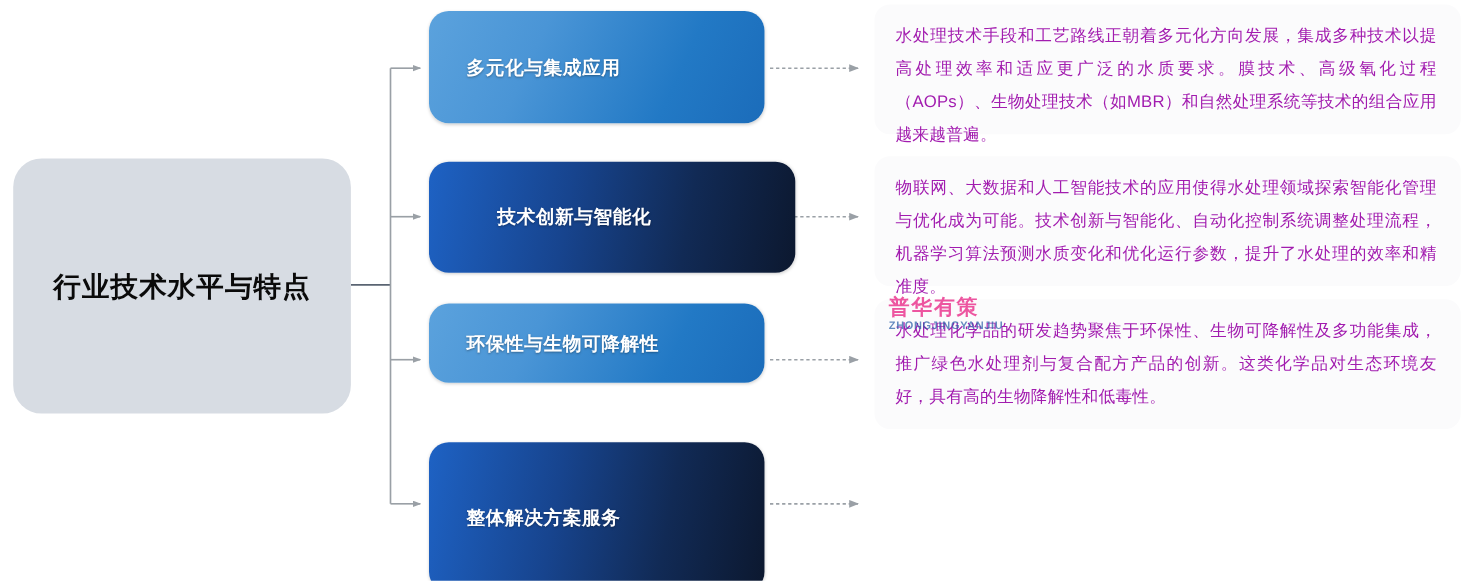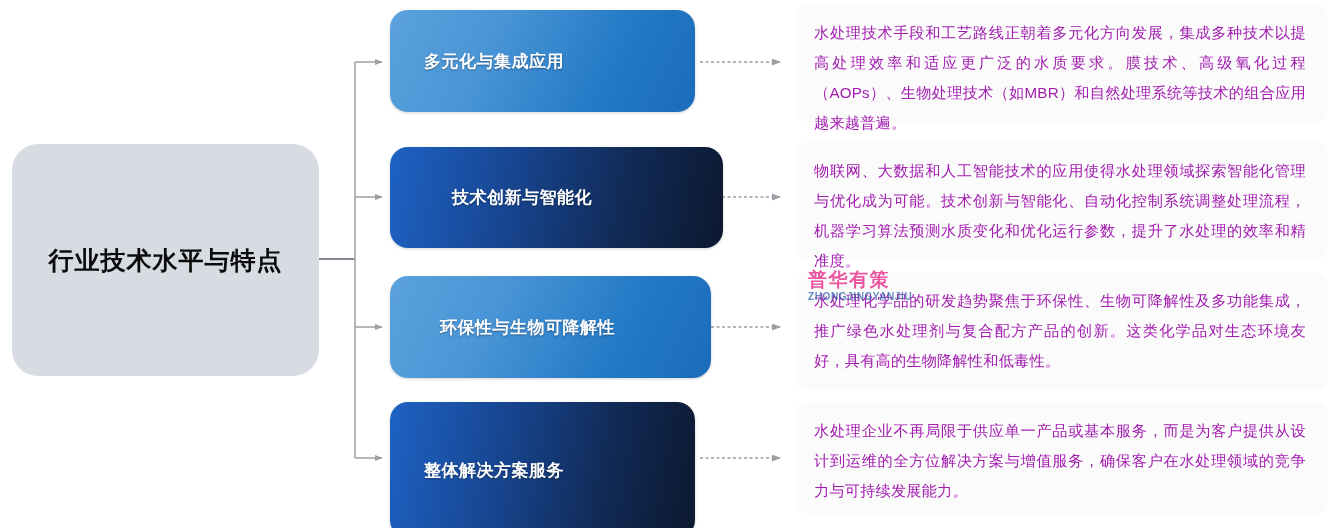--- a/index.html
+++ b/index.html
@@ -78,23 +78,22 @@
     background: linear-gradient(115deg, #5ba2dd 0%, #4a95d6 32%, #2279c5 72%, #1b6cba 100%);
   }
   .branch-1 {
     top: 147px;
     height: 101px;
     background: linear-gradient(100deg, #1e62c4 0%, #17448e 38%, #112a55 70%, #0c182f 100%);
     padding-left: 28px;
   }
   .branch-2 {
     top: 276px;
-    height: 102px;
+    height: 72px;
     background: linear-gradient(115deg, #5ba2dd 0%, #4a95d6 32%, #2279c5 72%, #1b6cba 100%);
-    padding-left: 16px;
   }
   .branch-3 {
     top: 402px;
     height: 136px;
     background: linear-gradient(100deg, #1e62c4 0%, #17448e 38%, #112a55 70%, #0c182f 100%);
   }
 
   
   .desc-panel {
     position: absolute;
@@ -212,22 +211,19 @@
 
   <div class="desc-panel panel-0">
     <div class="desc-text">水处理技术手段和工艺路线正朝着多元化方向发展，集成多种技术以提高处理效率和适应更广泛的水质要求。膜技术、高级氧化过程（AOPs）、生物处理技术（如MBR）和自然处理系统等技术的组合应用越来越普遍。</div>
   </div>
   <div class="desc-panel panel-1">
     <div class="desc-text">物联网、大数据和人工智能技术的应用使得水处理领域探索智能化管理与优化成为可能。技术创新与智能化、自动化控制系统调整处理流程，机器学习算法预测水质变化和优化运行参数，提升了水处理的效率和精准度。</div>
   </div>
   <div class="desc-panel panel-2">
     <div class="desc-text">水处理化学品的研发趋势聚焦于环保性、生物可降解性及多功能集成，推广绿色水处理剂与复合配方产品的创新。这类化学品对生态环境友好，具有高的生物降解性和低毒性。</div>
   </div>
-  <div class="desc-panel panel-3">
-    <div class="desc-text">水处理企业不再局限于供应单一产品或基本服务，而是为客户提供从设计到运维的全方位解决方案与增值服务，确保客户在水处理领域的竞争力与可持续发展能力。</div>
-  </div>
 
   <div class="watermark">
     <div class="watermark-title">普华有策</div>
     <div class="watermark-sub">ZHONGJINGYANJIU</div>
   </div>
 
 </div>
 
 </body></html>

